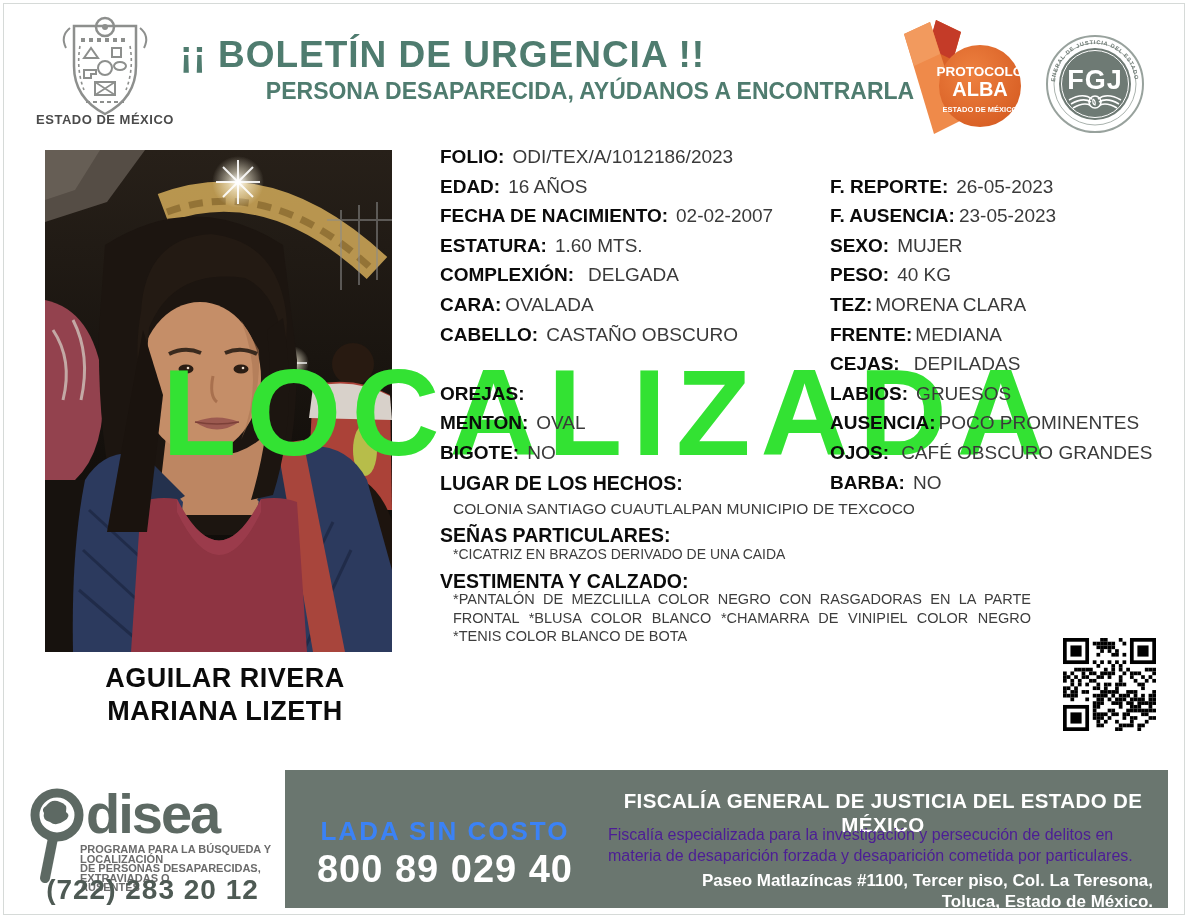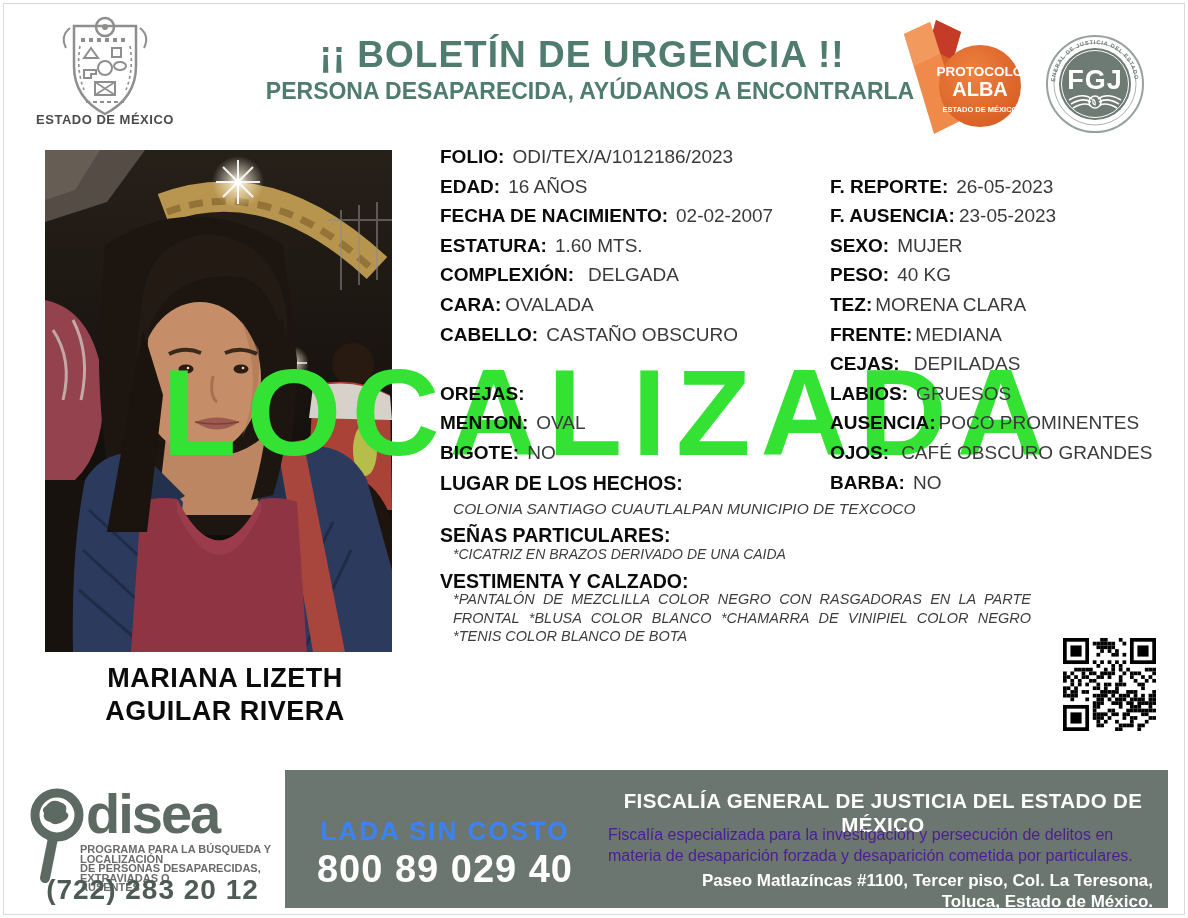--- a/index.html
+++ b/index.html
@@ -3,21 +3,21 @@
 <meta charset="utf-8">
 <style>
   html,body{margin:0;padding:0;background:#e9e9e9;}
   .page{
     position:relative;width:1188px;height:918px;background:#ffffff;
     font-family:"Liberation Sans", sans-serif;overflow:hidden;margin:0 auto;
   }
   .frame{position:absolute;inset:3px;border:1px solid #d6dad8;pointer-events:none;}
 
   
-  .hdr-title{position:absolute;left:162px;top:34px;width:840px;text-align:center;
+  .hdr-title{position:absolute;left:180px;top:34px;width:840px;
     font-size:37px;font-weight:800;color:#4f7c6f;letter-spacing:1px;}
   .hdr-sub{position:absolute;left:150px;top:78px;width:880px;text-align:center;
     font-size:23px;font-weight:700;color:#4f7c6f;}
   .edomex{position:absolute;left:50px;top:14px;width:110px;}
   .edomex-label{position:absolute;left:12px;top:112px;width:186px;text-align:center;
     font-size:13px;font-weight:700;color:#4b4b4b;letter-spacing:.5px;}
   .alba{position:absolute;left:888px;top:16px;}
   .fgj{position:absolute;left:1045px;top:34px;}
 
   
@@ -29,21 +29,21 @@
 
   
   .fields{position:absolute;inset:0;z-index:3;}
   .row{position:absolute;font-size:19px;white-space:nowrap;color:#3a3a3a;text-align:center;}
   .row b{color:#0b0b0b;font-weight:800;}
   .row .v{margin-left:8px;}
   .colL{left:440px;}
   .colR{left:830px;}
   .boca{position:absolute;left:215px;}
   .sec-label{position:absolute;left:440px;font-size:19.5px;font-weight:800;color:#0b0b0b;white-space:nowrap;}
-  .small-val{position:absolute;left:453px;color:#3d3d3d;font-style:italic;}
+  .small-val{position:absolute;left:453px;color:#3d3d3d;}
 
   
   .name{position:absolute;left:60px;top:662px;width:330px;text-align:center;z-index:3;
     font-size:27px;font-weight:800;color:#0b0b0b;line-height:33px;letter-spacing:.5px;}
   .qr{position:absolute;left:1063px;top:638px;width:93px;height:93px;z-index:3;}
 
   
   .band{position:absolute;left:285px;top:770px;width:883px;height:138px;background:#6a766f;}
   .lada1{position:absolute;left:300px;top:816px;width:290px;text-align:center;
     font-size:26px;font-weight:800;color:#3b82f6;letter-spacing:2px;}
@@ -234,22 +234,22 @@
     <div class="small-val" style="top:500px;font-size:15.5px">COLONIA SANTIAGO CUAUTLALPAN MUNICIPIO DE TEXCOCO</div>
 
     <div class="sec-label" style="top:524px">SEÑAS PARTICULARES:</div>
     <div class="small-val" style="top:546px;font-size:14px">*CICATRIZ EN BRAZOS DERIVADO DE UNA CAIDA</div>
 
     <div class="sec-label" style="top:570px">VESTIMENTA Y CALZADO:</div>
     <div class="small-val" style="top:590px;font-size:14.5px;width:578px;white-space:normal;text-align:justify;line-height:18.5px">*PANTALÓN DE MEZCLILLA COLOR NEGRO CON RASGADORAS EN LA PARTE FRONTAL *BLUSA COLOR BLANCO *CHAMARRA DE VINIPIEL COLOR NEGRO *TENIS COLOR BLANCO DE BOTA</div>
   </div>
 
   <div class="name">
+    <div>AGUILAR RIVERA</div>
     <div>MARIANA LIZETH</div>
-    <div>AGUILAR RIVERA</div>
   </div>
   <svg class="qr" viewBox="0 0 92.5 92.5">
       <rect width="100%" height="100%" fill="#fff"></rect>
       <rect x="37" y="0" width="3.7" height="3.7" fill="#000"></rect>
       <rect x="40.7" y="0" width="3.7" height="3.7" fill="#000"></rect>
       <rect x="55.5" y="0" width="3.7" height="3.7" fill="#000"></rect>
       <rect x="29.6" y="3.7" width="3.7" height="3.7" fill="#000"></rect>
       <rect x="33.300000000000004" y="3.7" width="3.7" height="3.7" fill="#000"></rect>
       <rect x="37" y="3.7" width="3.7" height="3.7" fill="#000"></rect>
       <rect x="40.7" y="3.7" width="3.7" height="3.7" fill="#000"></rect>

